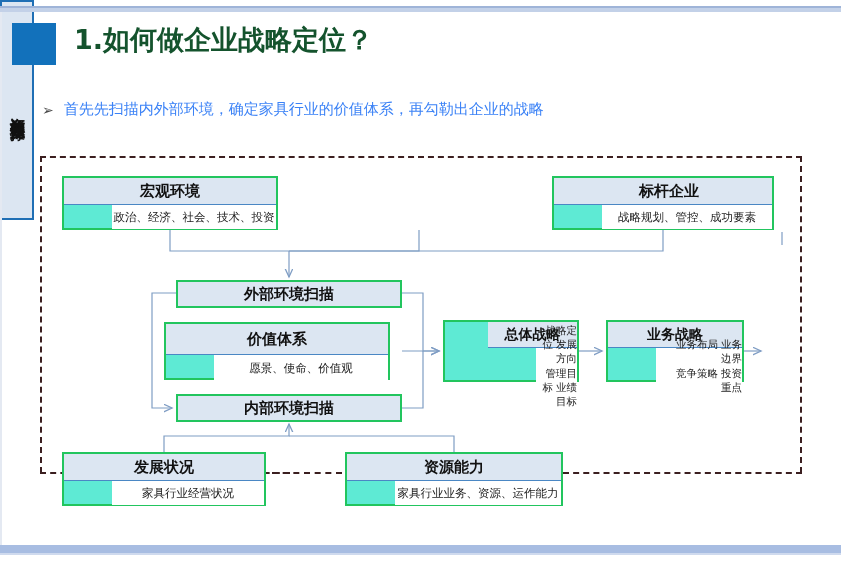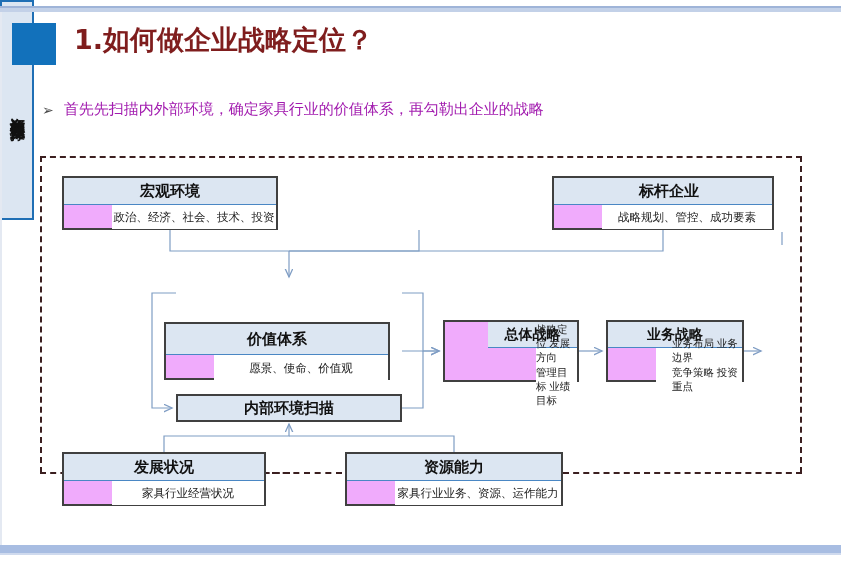--- a/index.html
+++ b/index.html
@@ -16,29 +16,29 @@
   .top-strip{position:absolute;left:0;top:6px;width:841px;height:6px;background:#c3d1e8;}
   .top-strip-inner{position:absolute;left:0;top:0;width:841px;height:2px;background:#9fb4d8;}
   .bottom-strip{position:absolute;left:0;top:545px;width:841px;height:8px;background:#a8bde2;}
   .bottom-strip2{position:absolute;left:0;top:553px;width:841px;height:2px;background:#cfdaee;}
   .left-edge{position:absolute;left:0;top:12px;width:2px;height:533px;background:#e4e9f2;}
 
   
   .title-square{position:absolute;left:12px;top:23px;width:44px;height:42px;background:#1271bb;}
   .title-text{
     position:absolute;left:74px;top:22px;
-    font-size:27px;font-weight:bold;color:#7f1d1d;
+    font-size:27px;font-weight:bold;color:#14532d;
     letter-spacing:0px;white-space:nowrap;
     font-family:"DejaVu Sans","Liberation Sans",sans-serif;
   }
 
   
   .bullet-row{position:absolute;left:42px;top:100px;display:flex;align-items:center;gap:10px;}
   .bullet-glyph{font-size:14px;color:#4a4a4a;line-height:1;}
-  .bullet-text{font-size:15px;color:#a21caf;white-space:nowrap;
+  .bullet-text{font-size:15px;color:#3b82f6;white-space:nowrap;
     font-family:"DejaVu Sans","Liberation Sans",sans-serif;}
 
   
   .dashed-main{
     position:absolute;left:40px;top:156px;width:762px;height:317px;
     border:2px dashed #3b1f20;box-sizing:border-box;
     border-bottom:none;
   }
   .dashed-bottom-left{
     position:absolute;left:40px;top:472px;width:250px;height:0;
@@ -47,31 +47,31 @@
   .dashed-bottom-mid{
     position:absolute;left:272px;top:472px;width:70px;height:0;
     border-top:2px dashed #3b1f20;
   }
   .dashed-bottom-right{
     position:absolute;left:563px;top:472px;width:239px;height:0;
     border-top:2px dashed #3b1f20;
   }
 
   
-  .box{position:absolute;box-sizing:border-box;border:2px solid #404040;background:#f0abfc;}
+  .box{position:absolute;box-sizing:border-box;border:2px solid #22c55e;background:#5eead4;}
   .box .hd{
     background:#dce6f2;border-bottom:1.5px solid #4a87c4;
     text-align:center;font-weight:bold;color:#111;
     display:flex;align-items:center;justify-content:center;
     font-family:"DejaVu Sans","Liberation Sans",sans-serif;
   }
   .box .bd{
-    background:#ffffff;text-align:left;color:#1a1a1a;
+    background:#ffffff;text-align:right;color:#1a1a1a;
     display:flex;flex-direction:column;align-items:center;justify-content:center;
-    font-family:Liberation Serif, serif;
+    font-family:Liberation Sans, sans-serif;
     margin-left:48px;
   }
 
   
   #box-macro{left:62px;top:176px;width:216px;height:54px;}
   #box-macro .hd{height:26px;font-size:15px;}
   #box-macro .bd{height:24px;font-size:11.5px;}
 
   #box-industry{left:302px;top:176px;width:235px;height:54px;}
   #box-industry .hd{height:26px;font-size:15px;}
@@ -185,20 +185,23 @@
     <div class="hd">宏观环境</div>
     <div class="bd">政治、经济、社会、技术、投资</div>
   </div>
 
 
   <div class="box" id="box-bench">
     <div class="hd">标杆企业</div>
     <div class="bd">战略规划、管控、成功要素</div>
   </div>
 
+  <div class="box" id="box-ext">
+    <div class="hd">外部环境扫描</div>
+  </div>
 
   <div class="box" id="box-value">
     <div class="hd">价值体系</div>
     <div class="bd">愿景、使命、价值观</div>
   </div>
 
   <div class="box" id="box-int">
     <div class="hd">内部环境扫描</div>
   </div>
 

